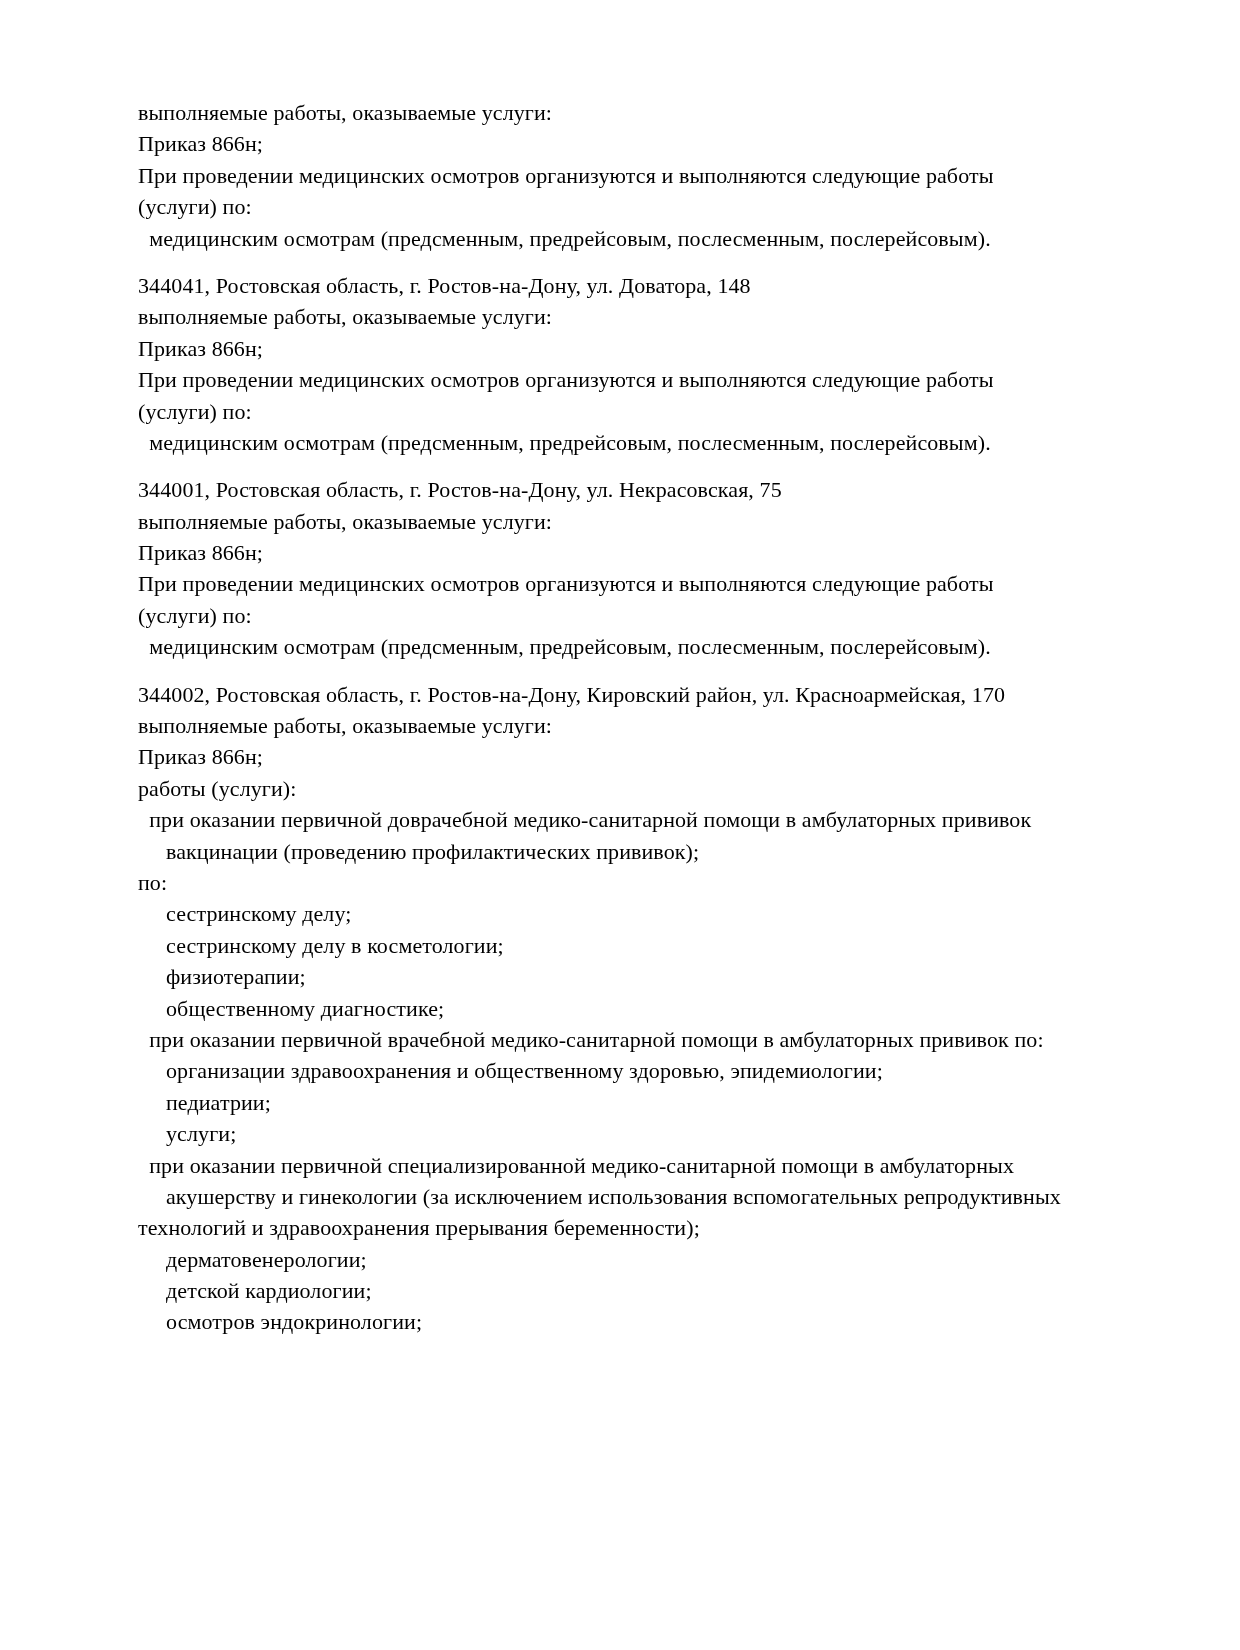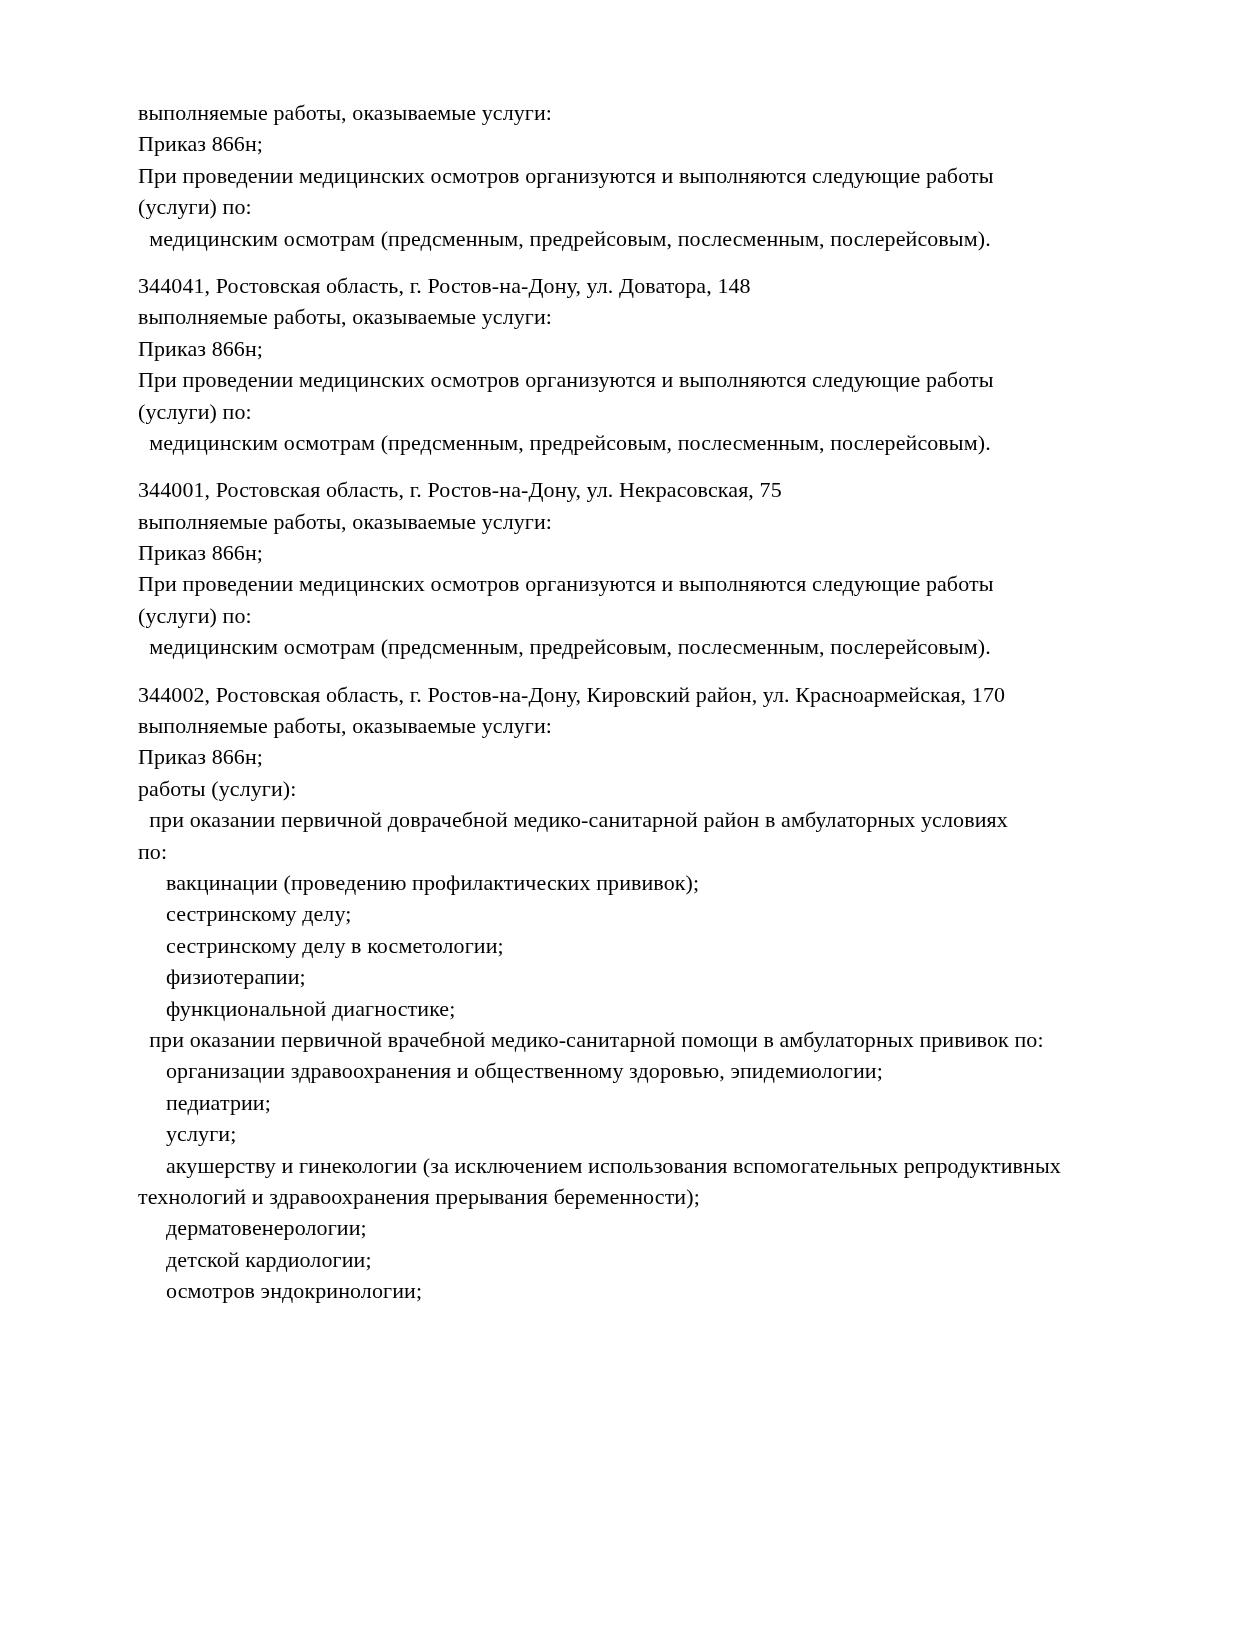--- a/index.html
+++ b/index.html
@@ -59,31 +59,32 @@
         <div class="line">Приказ 866н;</div>
         <div class="line">При проведении медицинских осмотров организуются и выполняются следующие работы</div>
         <div class="line">(услуги) по:</div>
         <div class="line">  медицинским осмотрам (предсменным, предрейсовым, послесменным, послерейсовым).</div>
       </div>
       <div class="block">
         <div class="line">344002, Ростовская область, г. Ростов-на-Дону, Кировский район, ул. Красноармейская, 170</div>
         <div class="line">выполняемые работы, оказываемые услуги:</div>
         <div class="line">Приказ 866н;</div>
         <div class="line">работы (услуги):</div>
-        <div class="line">  при оказании первичной доврачебной медико-санитарной район в амбулаторных условиях</div>
+        <div class="line">  при оказании первичной доврачебной медико-санитарной помощи в амбулаторных прививок</div>
+        <div class="line">     вакцинации (проведению профилактических прививок);</div>
         <div class="line">по:</div>
-        <div class="line">     вакцинации (проведению профилактических прививок);</div>
         <div class="line">     сестринскому делу;</div>
         <div class="line">     сестринскому делу в косметологии;</div>
         <div class="line">     физиотерапии;</div>
-        <div class="line">     функциональной диагностике;</div>
+        <div class="line">     общественному диагностике;</div>
         <div class="line">  при оказании первичной врачебной медико-санитарной помощи в амбулаторных прививок по:</div>
         <div class="line">     организации здравоохранения и общественному здоровью, эпидемиологии;</div>
         <div class="line">     педиатрии;</div>
         <div class="line">     услуги;</div>
+        <div class="line">  при оказании первичной специализированной медико-санитарной помощи в амбулаторных</div>
         <div class="line">     акушерству и гинекологии (за исключением использования вспомогательных репродуктивных</div>
         <div class="line">технологий и здравоохранения прерывания беременности);</div>
         <div class="line">     дерматовенерологии;</div>
         <div class="line">     детской кардиологии;</div>
         <div class="line">     осмотров эндокринологии;</div>
       </div>
     </div>
 </div>
 
 </body></html>

